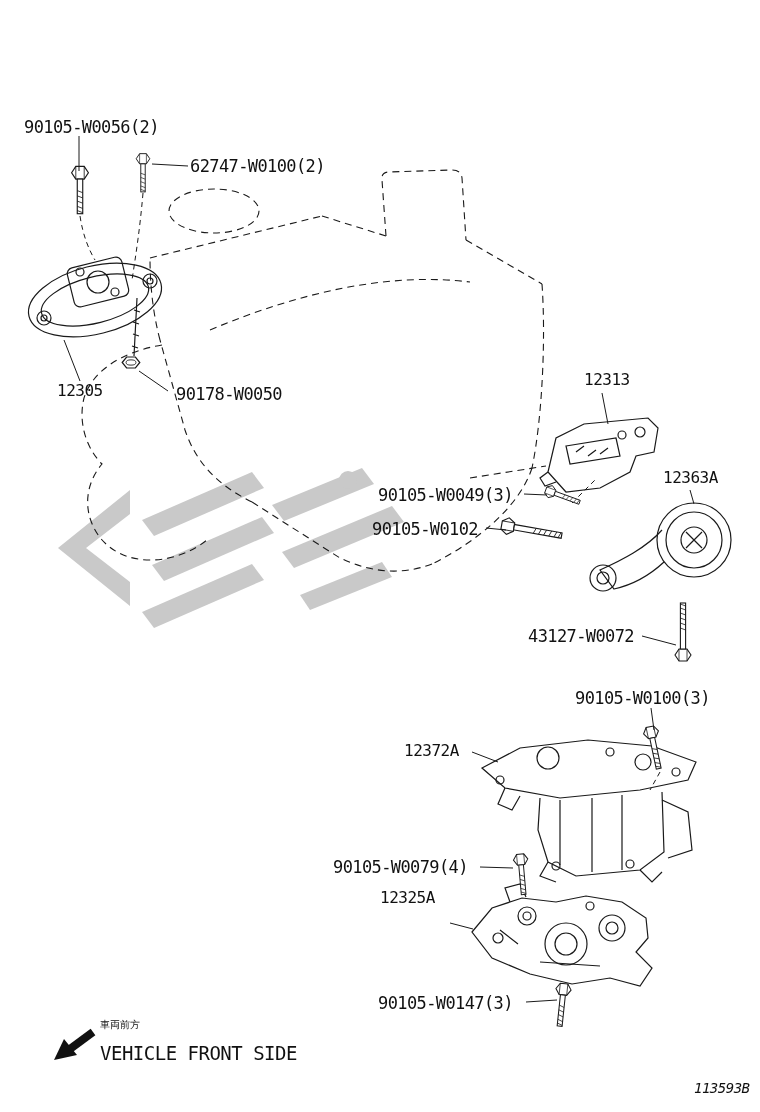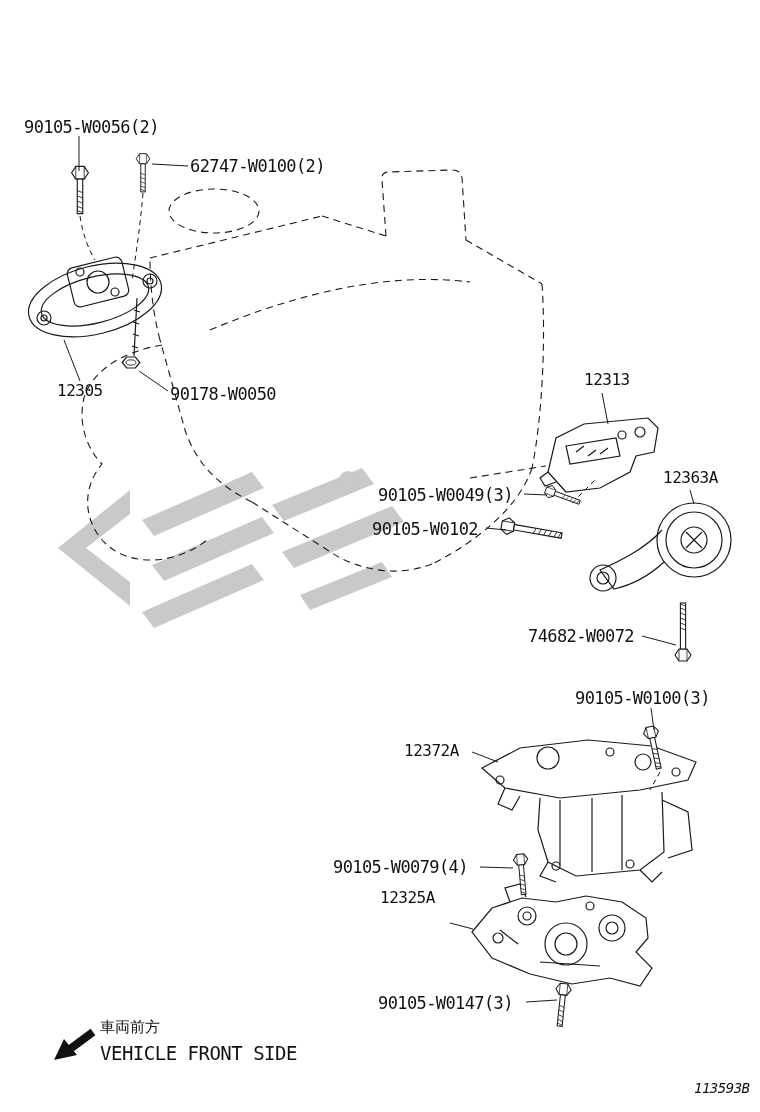--- a/index.html
+++ b/index.html
@@ -4,21 +4,21 @@
 <style>
   html,body{margin:0;padding:0;background:#fff;}
   #canvas{
     position:relative;width:760px;height:1112px;background:#ffffff;
     overflow:hidden;color:#111;
     font-family:"DejaVu Sans Mono","Liberation Mono",monospace;
   }
   #art{position:absolute;left:0;top:0;}
   .lbl{position:absolute;white-space:nowrap;font-size:17px;letter-spacing:-0.6px;color:#111;}
   .lbl-lg{font-size:16px;letter-spacing:-0.5px;}
-  .footer-jp{position:absolute;font-size:15px;font-family:"DejaVu Sans","Liberation Sans",sans-serif;}
+  .footer-jp{position:absolute;font-size:10px;font-family:"DejaVu Sans","Liberation Sans",sans-serif;}
   .footer-en{position:absolute;font-size:19px;letter-spacing:-0.5px;}
   .docnum{position:absolute;font-size:14px;letter-spacing:-0.5px;font-style:italic;}
 </style>
 </head>
 <body>
 
 <div id="canvas">
 
   <svg id="art" width="760" height="1112" viewBox="0 0 760 1112">
     <defs>
@@ -169,26 +169,26 @@
 
     <g>
       <line x1="93" y1="1032" x2="70" y2="1049" stroke="#111" stroke-width="8"></line>
       <polygon points="54,1060 77,1055 64,1039" fill="#111"></polygon>
     </g>
   </svg>
 
   <div class="lbl" style="left:24px;top:117px">90105-W0056(2)</div>
   <div class="lbl" style="left:190px;top:156px">62747-W0100(2)</div>
   <div class="lbl lbl-lg" style="left:57px;top:381px">12305</div>
-  <div class="lbl" style="left:170px;top:384px">90178-W0050</div>
+  <div class="lbl" style="left:176px;top:384px">90178-W0050</div>
   <div class="lbl lbl-lg" style="left:584px;top:370px">12313</div>
   <div class="lbl" style="left:378px;top:485px">90105-W0049(3)</div>
   <div class="lbl lbl-lg" style="left:663px;top:468px">12363A</div>
   <div class="lbl" style="left:372px;top:519px">90105-W0102</div>
-  <div class="lbl" style="left:528px;top:626px">74682-W0072</div>
+  <div class="lbl" style="left:528px;top:626px">43127-W0072</div>
   <div class="lbl" style="left:575px;top:688px">90105-W0100(3)</div>
   <div class="lbl lbl-lg" style="left:404px;top:741px">12372A</div>
   <div class="lbl" style="left:333px;top:857px">90105-W0079(4)</div>
   <div class="lbl lbl-lg" style="left:380px;top:888px">12325A</div>
   <div class="lbl" style="left:378px;top:993px">90105-W0147(3)</div>
 
   <div class="footer-jp" style="left:100px;top:1018px">車両前方</div>
   <div class="footer-en" style="left:100px;top:1042px">VEHICLE FRONT SIDE</div>
   <div class="docnum" style="left:694px;top:1080px">113593B</div>
 

